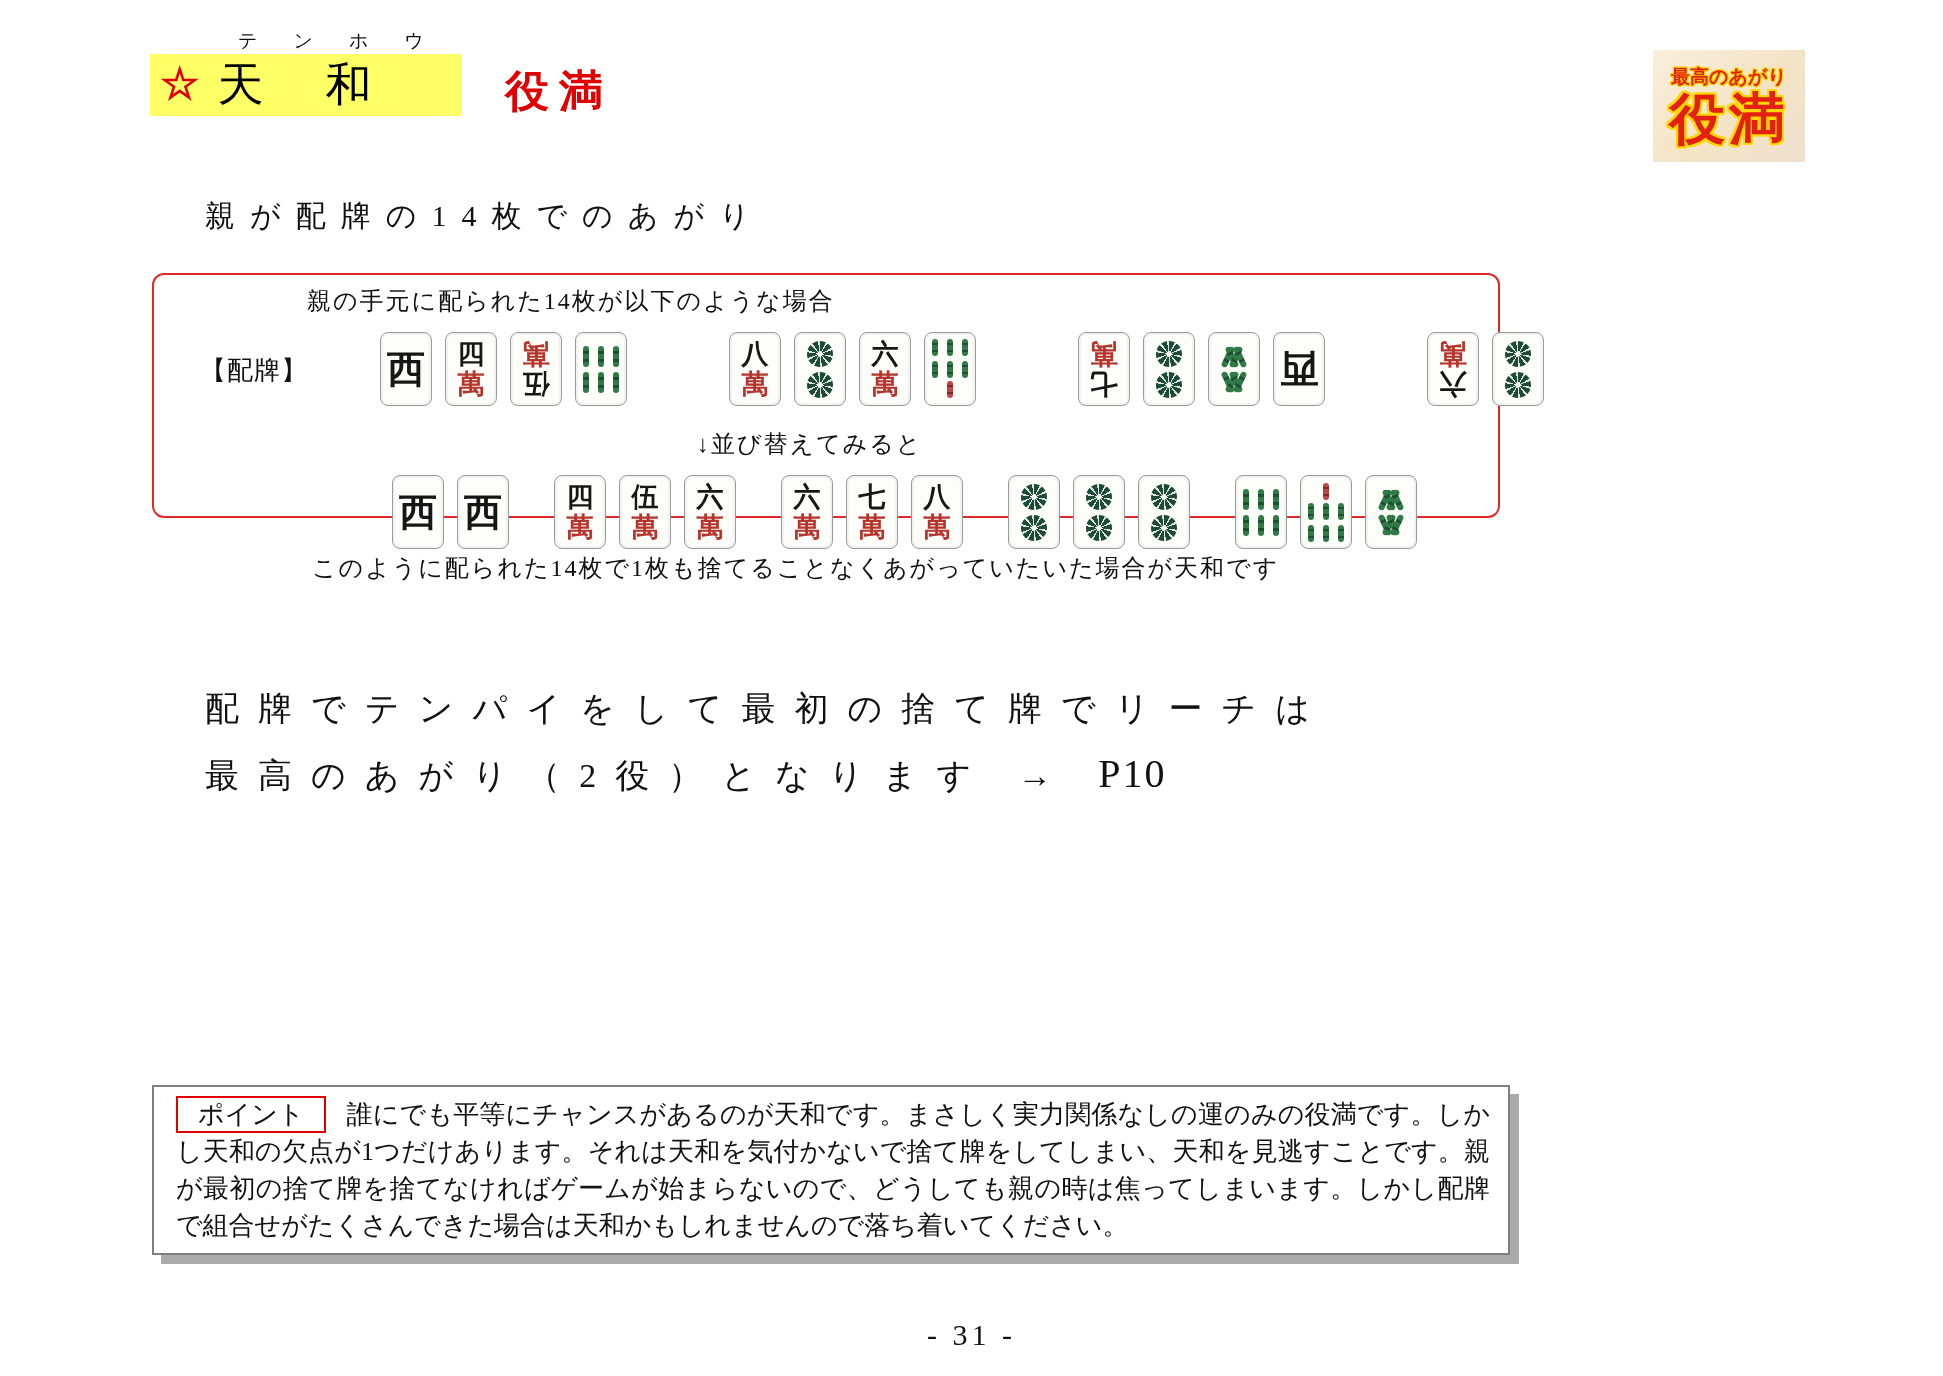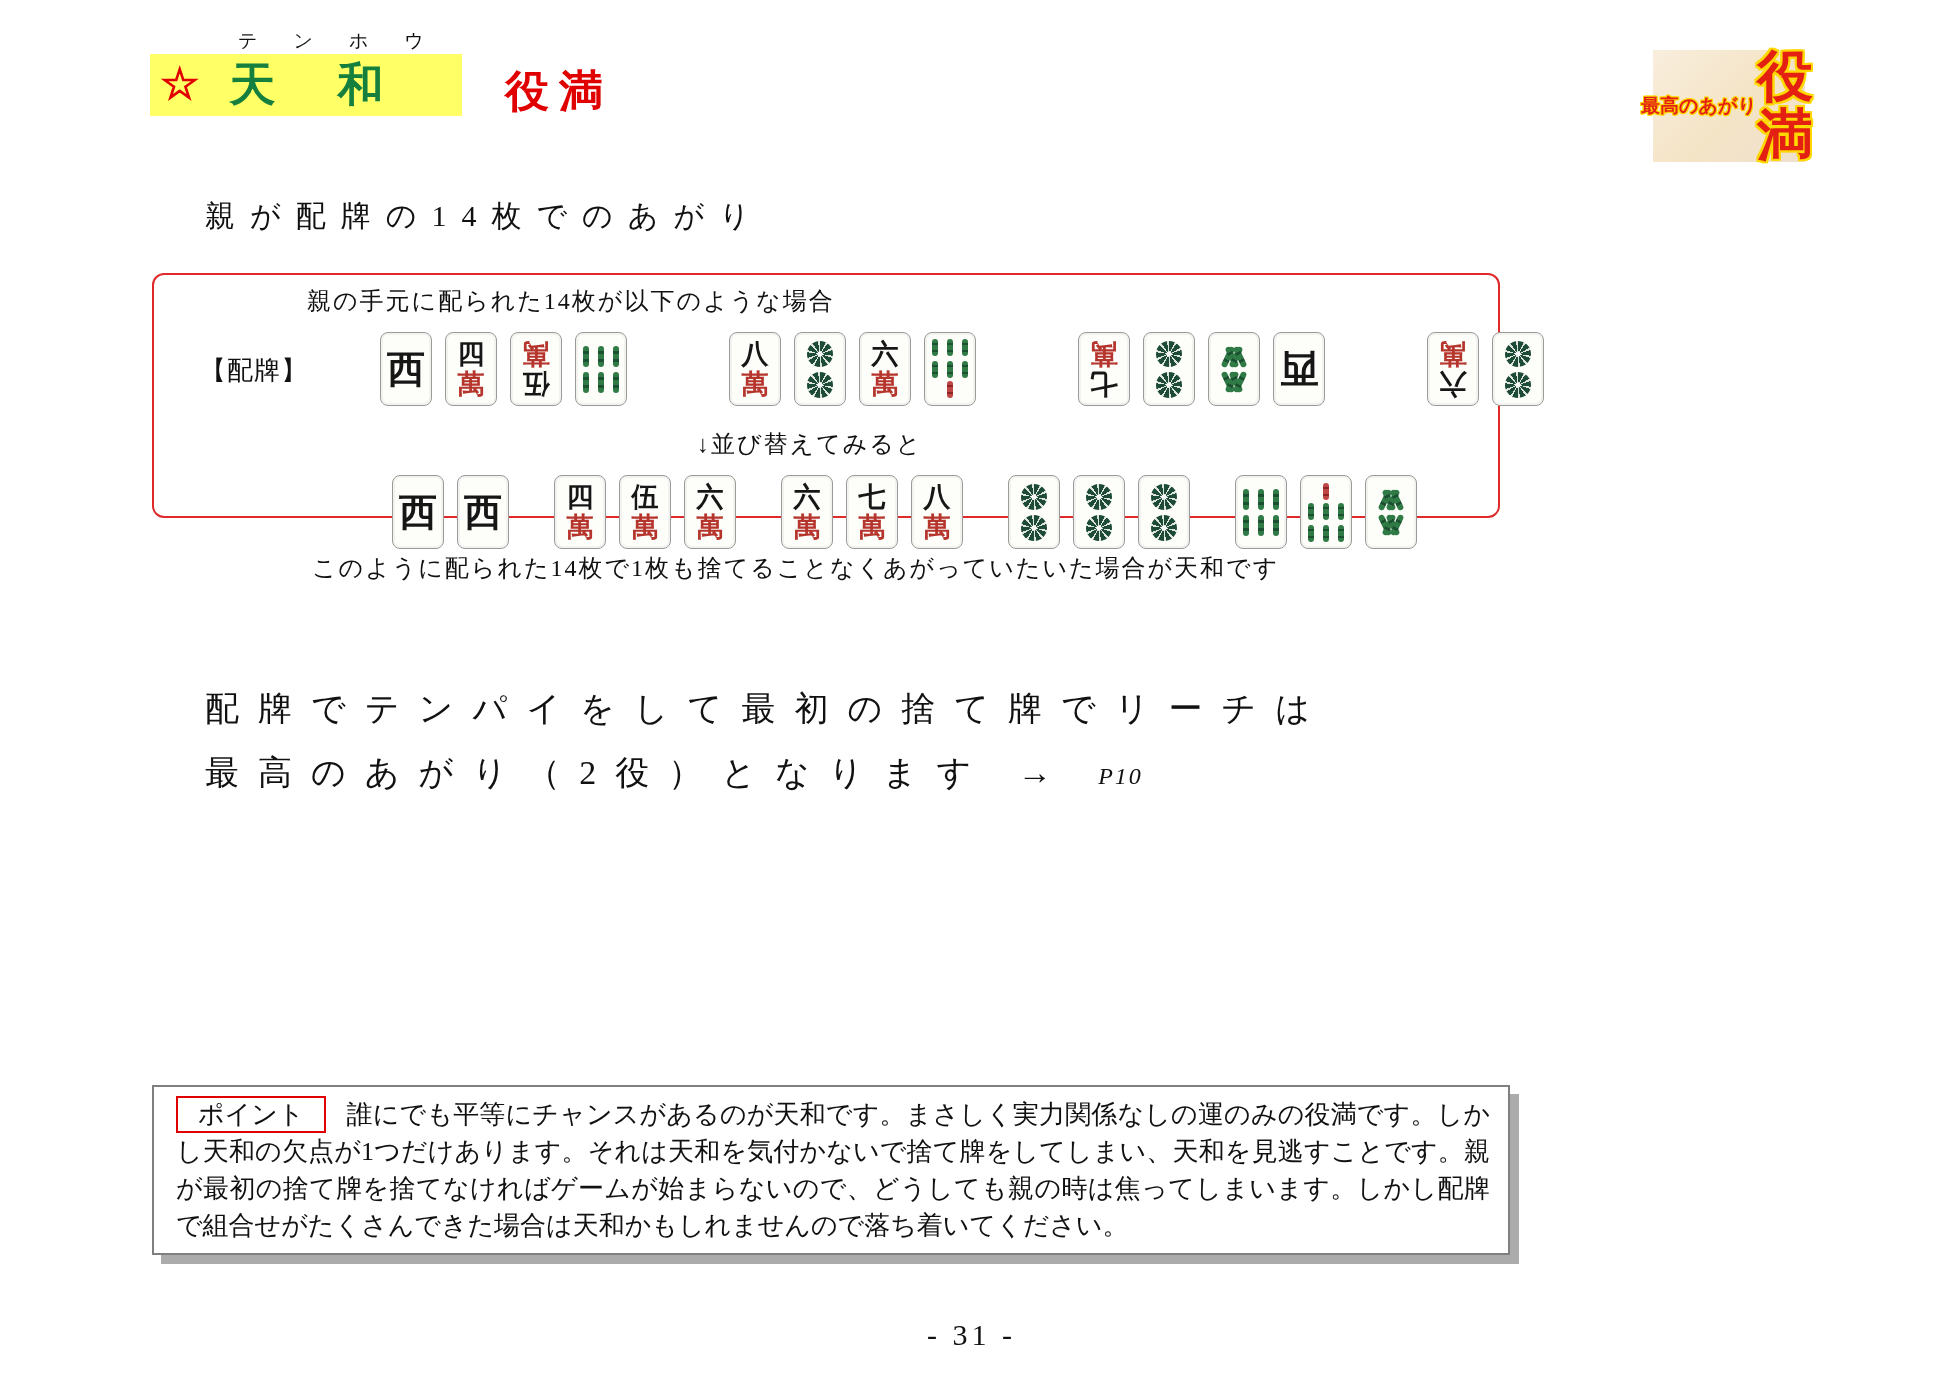--- a/index.html
+++ b/index.html
@@ -10,43 +10,43 @@
   }
   .abs { position:absolute; }
 
   
   .furigana { left:238px; top:28px; font-size:19px; letter-spacing:36px; color:#111; }
   .title-hl {
     left:150px; top:54px; width:312px; height:62px; background:#ffff66;
     display:flex; align-items:center; padding:0 10px;
   }
   .title-star { font-size:44px; color:#e00000; font-weight:bold; line-height:1; }
-  .title-main { font-size:46px; color:#15803d; font-weight:bold; line-height:1; margin-left:30px; letter-spacing:8px; white-space:pre; }
+  .title-main { font-size:46px; color:#000000; font-weight:normal; line-height:1; margin-left:18px; letter-spacing:8px; white-space:pre; }
   .cat-label { left:505px; top:62px; font-size:44px; font-weight:bold; color:#e00000; letter-spacing:10px; }
   .note-label { left:655px; top:72px; font-size:32px; color:#e00000; letter-spacing:5px; font-weight:bold; }
 
   
   .logo {
     left:1653px; top:50px; width:152px; height:112px;
     background:linear-gradient(135deg,#f9eedd 0%,#f4e4c6 55%,#efe0cf 100%);
-    display:flex; flex-direction:row; align-items:center; justify-content:center;
+    display:flex; flex-direction:column; align-items:center; justify-content:center;
   }
   .logo-top {
     font-size:19px; font-weight:bold; color:#e32012; white-space:nowrap;
     text-shadow:1px 0 #ffd800,-1px 0 #ffd800,0 1px #ffd800,0 -1px #ffd800,1px 1px #ffd800,-1px -1px #ffd800,1px -1px #ffd800,-1px 1px #ffd800;
   }
   .logo-main {
     font-size:56px; font-weight:bold; color:#e32012; line-height:1.05; letter-spacing:4px;
     text-shadow:2px 0 #ffd800,-2px 0 #ffd800,0 2px #ffd800,0 -2px #ffd800,2px 2px #ffd800,-2px -2px #ffd800,2px -2px #ffd800,-2px 2px #ffd800;
   }
 
   
   .heading { left:205px; top:196px; font-size:30px; letter-spacing:15px; color:#111; }
   .body-line { font-size:34px; letter-spacing:19px; color:#111; white-space:nowrap; }
-  .body-line .ref { letter-spacing:2px; font-size:24px;font-style:italic; }
+  .body-line .ref { letter-spacing:2px; font-size:40px; }
 
   
   .example-box {
     left:152px; top:273px; width:1348px; height:245px;
     border:2px solid #e02a2a; border-radius:12px; background:#fff;
   }
   .cap { position:absolute; font-size:24px; letter-spacing:2px; color:#111; white-space:nowrap; }
   .deal-label { position:absolute; left:46px; top:78px; font-size:26px; letter-spacing:1px; }
 
   

